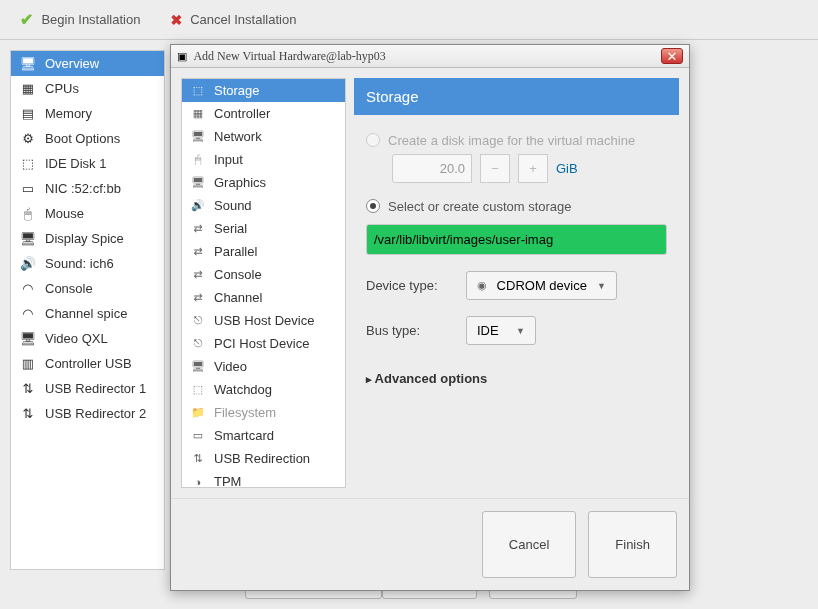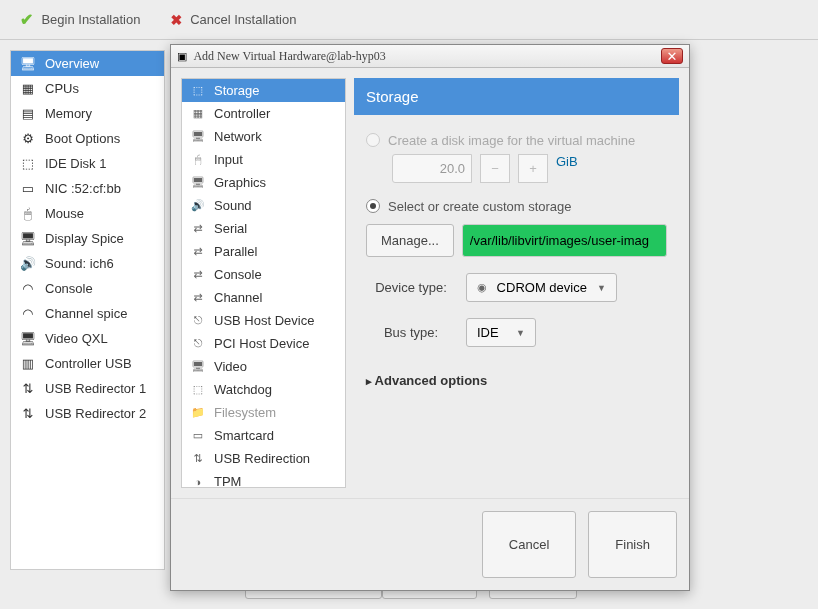--- a/index.html
+++ b/index.html
@@ -37,30 +37,30 @@
 .right-pane { flex: 1; }
 .pane-header { background: #4a90d9; color: #fff; padding: 10px 12px; font-size: 15px; }
 .pane-content { background: #ededed; padding: 12px; height: 372px; }
 
 .radio-row { display: flex; gap: 8px; margin: 6px 0; color: #555; }
 .radio-row.disabled { color: #aaa; }
 .radio { width: 14px; height: 14px; border-radius: 50%; border: 1px solid #888; display:inline-flex; align-items:center; justify-content:center; background:#fff; }
 .radio.on::after { content:''; width:6px; height:6px; border-radius:50%; background:#444; }
 .radio.disabled { border-color:#ccc; background:#f5f5f5; }
 
-.size-row { display:flex; gap:8px; margin-left:26px; margin-top:6px; }
+.size-row { display:flex; align-items:center; gap:8px; margin-left:26px; margin-top:6px; }
 .size-input { width:80px; padding:6px; text-align:right; border:1px solid #ccc; background:#f7f7f7; color:#999; border-radius:3px 0 0 3px; }
 .size-btn { width:30px; padding:6px 0; border:1px solid #ccc; background:#f7f7f7; color:#bbb; text-align:center; }
 .avail-text { margin-left:26px; margin-top:8px; color:#888; font-size:12px; }
 
 .manage-row { display:flex; gap:8px; margin-top:10px; }
 .manage-btn { padding:8px 14px; }
 .path-input { flex:1; padding:7px; border:1px solid #ccc; border-radius:3px; background:#22c55e; }
 
-.field-row { display:flex; align-items:center; gap:10px; margin-top:16px;text-align:center; }
+.field-row { display:flex; align-items:center; gap:10px; margin-top:16px; }
 .field-label { width:90px; color:#444; }
 .dropdown { border:1px solid #bbb; border-radius:3px; background:#f5f5f5; padding:6px 10px; display:flex; align-items:center; gap:10px; min-width:70px; cursor:pointer; }
 .dropdown.wide { min-width:150px; }
 .dd-arrow { font-size:9px; color:#666; margin-left:auto; }
 .dd-icon { font-size:11px; color:#666; }
 
 .adv-row { margin-top:26px; color:#333; font-weight:bold; cursor:pointer; }
 .adv-row::before { content:'▸ '; font-size:11px; }
 
 .dialog-footer { display:flex; justify-content:flex-end; gap:12px; padding:12px; border-top:1px solid #ddd; }
@@ -247,21 +247,20 @@
           <div class="size-btn">−</div>
           <div class="size-btn">+</div>
           <span style="color:#0369a1;">GiB</span>
         </div>
 
         <div class="radio-row" style="margin-top:16px;">
           <span class="radio on"></span>
           <span>Select or create custom storage</span>
         </div>
         <div class="manage-row">
-          <button class="btn manage-btn">Manage...</button>
           <input class="path-input" value="/var/lib/libvirt/images/user-imag" style="">
         </div>
 
         <div class="field-row">
           <span class="field-label">Device type:</span>
           <div class="dropdown wide">
             <span class="dd-icon">◉</span>
             <span>CDROM device</span>
             <span class="dd-arrow">▼</span>
           </div>

